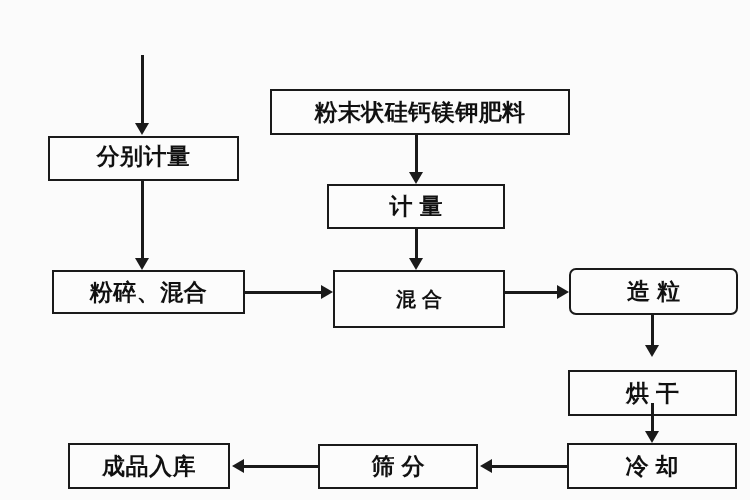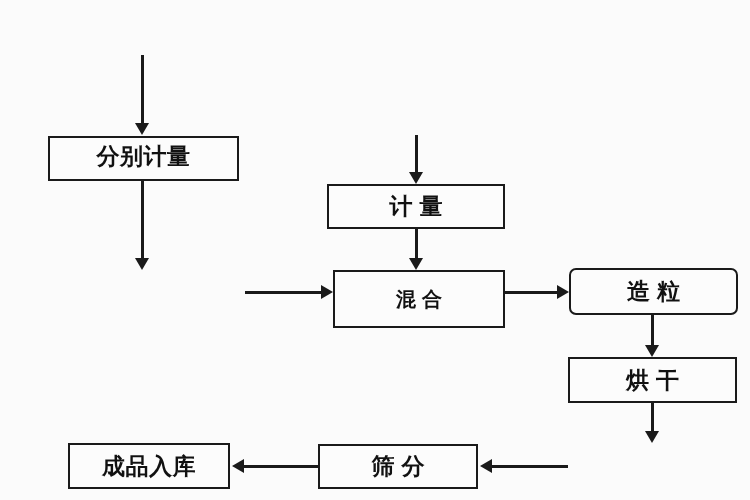--- a/index.html
+++ b/index.html
@@ -41,21 +41,21 @@
   }
 
   
   #n-raw       { left: 6px;   top: 7px;   width: 738px; height: 48px;  font-size: 25px; }
   #n-meter-sep { left: 48px;  top: 136px; width: 191px; height: 45px;  font-size: 23px; font-family: Liberation Mono, monospace; }
   #n-powder    { left: 270px; top: 89px;  width: 300px; height: 46px;  font-size: 23px; }
   #n-meter     { left: 327px; top: 184px; width: 178px; height: 45px;  font-size: 23px; }
   #n-crush     { left: 52px;  top: 270px; width: 193px; height: 44px;  font-size: 23px; }
   #n-mix       { left: 333px; top: 270px; width: 172px; height: 58px;  font-size: 20px; }
   #n-granulate { left: 569px; top: 268px; width: 169px; height: 47px;  font-size: 23px; border-radius: 7px; }
-  #n-dry       { left: 568px; top: 357px; width: 169px; height: 46px;  font-size: 23px; }
+  #n-dry       { left: 568px; top: 370px; width: 169px; height: 46px;  font-size: 23px; }
   #n-cool      { left: 567px; top: 443px; width: 170px; height: 46px;  font-size: 23px; }
   #n-sieve     { left: 318px; top: 444px; width: 160px; height: 45px;  font-size: 23px; }
   #n-store     { left: 68px;  top: 443px; width: 162px; height: 46px;  font-size: 23px; }
 
   
   .vline, .hline {
     position: absolute;
     background: #1a1a1a;
   }
   .vline { width: 3px; }
@@ -81,32 +81,35 @@
     border-bottom: 7px solid transparent;
     border-right: 12px solid #1a1a1a;
   }
 </style>
 </head>
 <body>
 
 <div id="canvas">
 
 
+  <div class="node" id="n-powder">粉末状硅钙镁钾肥料</div>
 
   <div class="node" id="n-meter-sep">分别计量</div>
 
   <div class="node mid-spaced" id="n-meter">计量</div>
 
+  <div class="node" id="n-crush">粉碎、混合</div>
 
   <div class="node mid-spaced" id="n-mix">混合</div>
 
   <div class="node mid-spaced" id="n-granulate">造粒</div>
 
   <div class="node mid-spaced" id="n-dry">烘干</div>
 
+  <div class="node mid-spaced" id="n-cool">冷却</div>
 
   <div class="node" id="n-store">成品入库</div>
 
   <div class="node mid-spaced" id="n-sieve">筛分</div>
 
   <div class="vline" style="left:141px; top:55px; height:70px;"></div>
   <div class="arrow arrow-down" style="left:135px; top:123px;"></div>
 
   <div class="vline" style="left:141px; top:181px; height:78px;"></div>
   <div class="arrow arrow-down" style="left:135px; top:258px;"></div>

